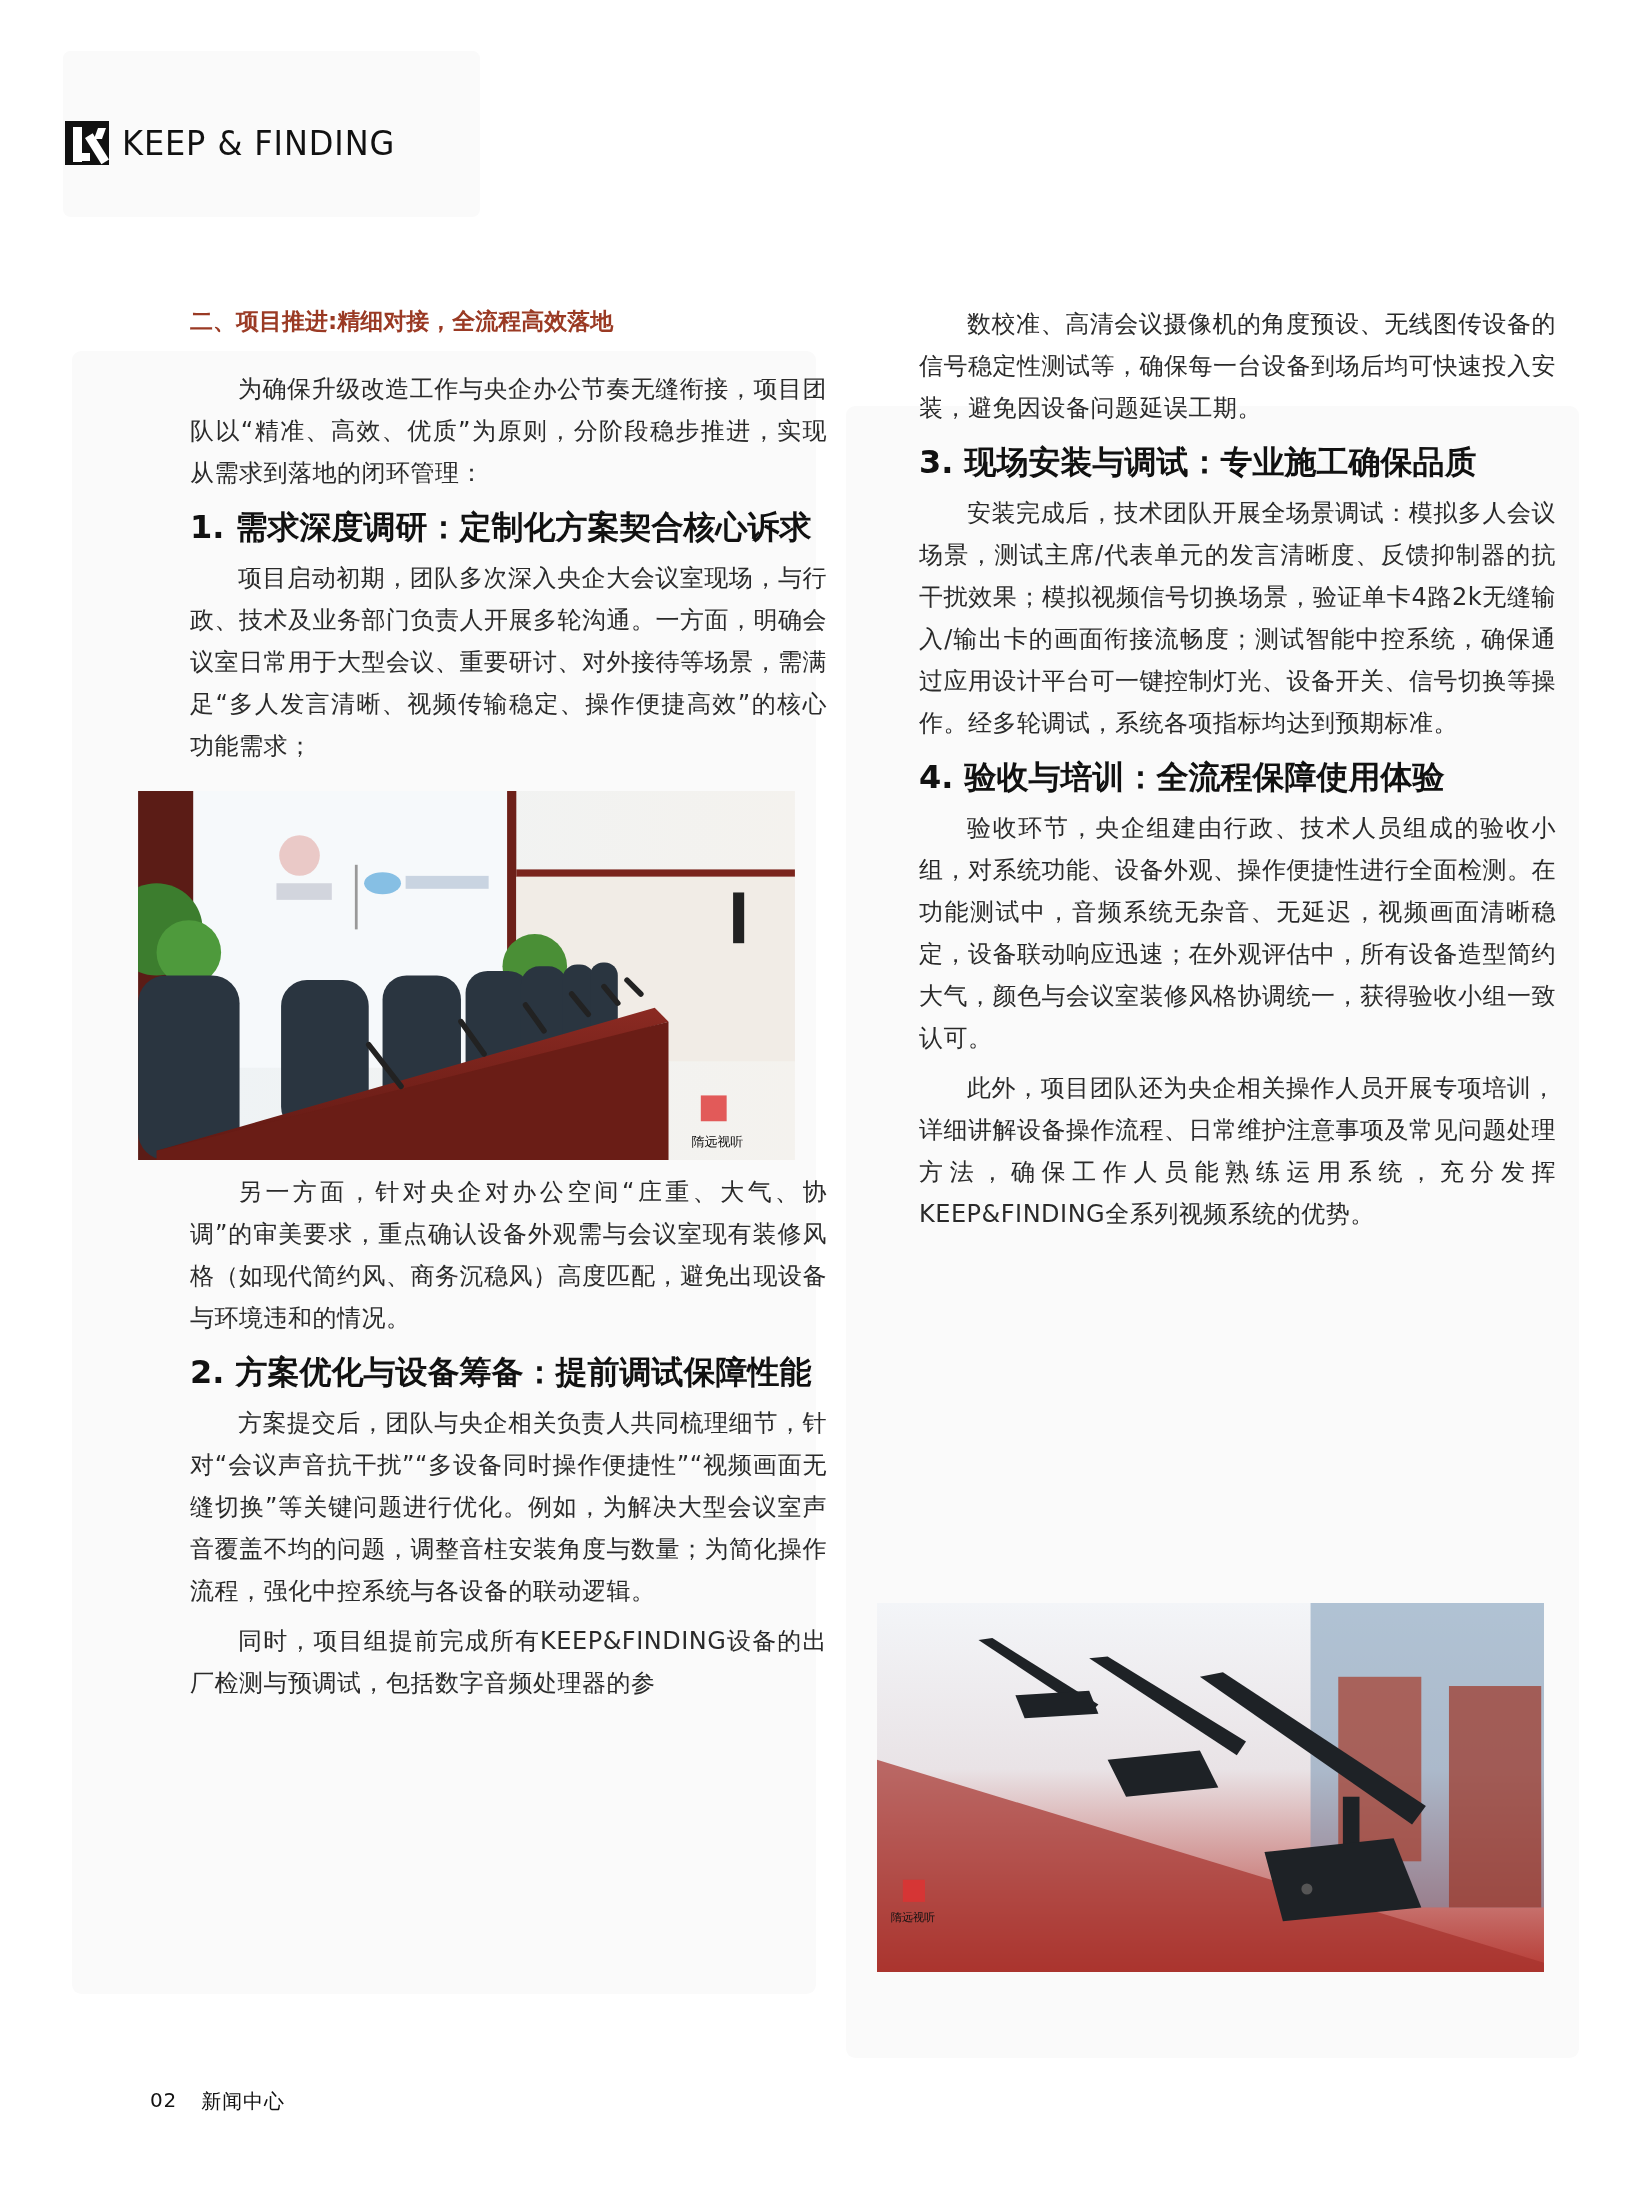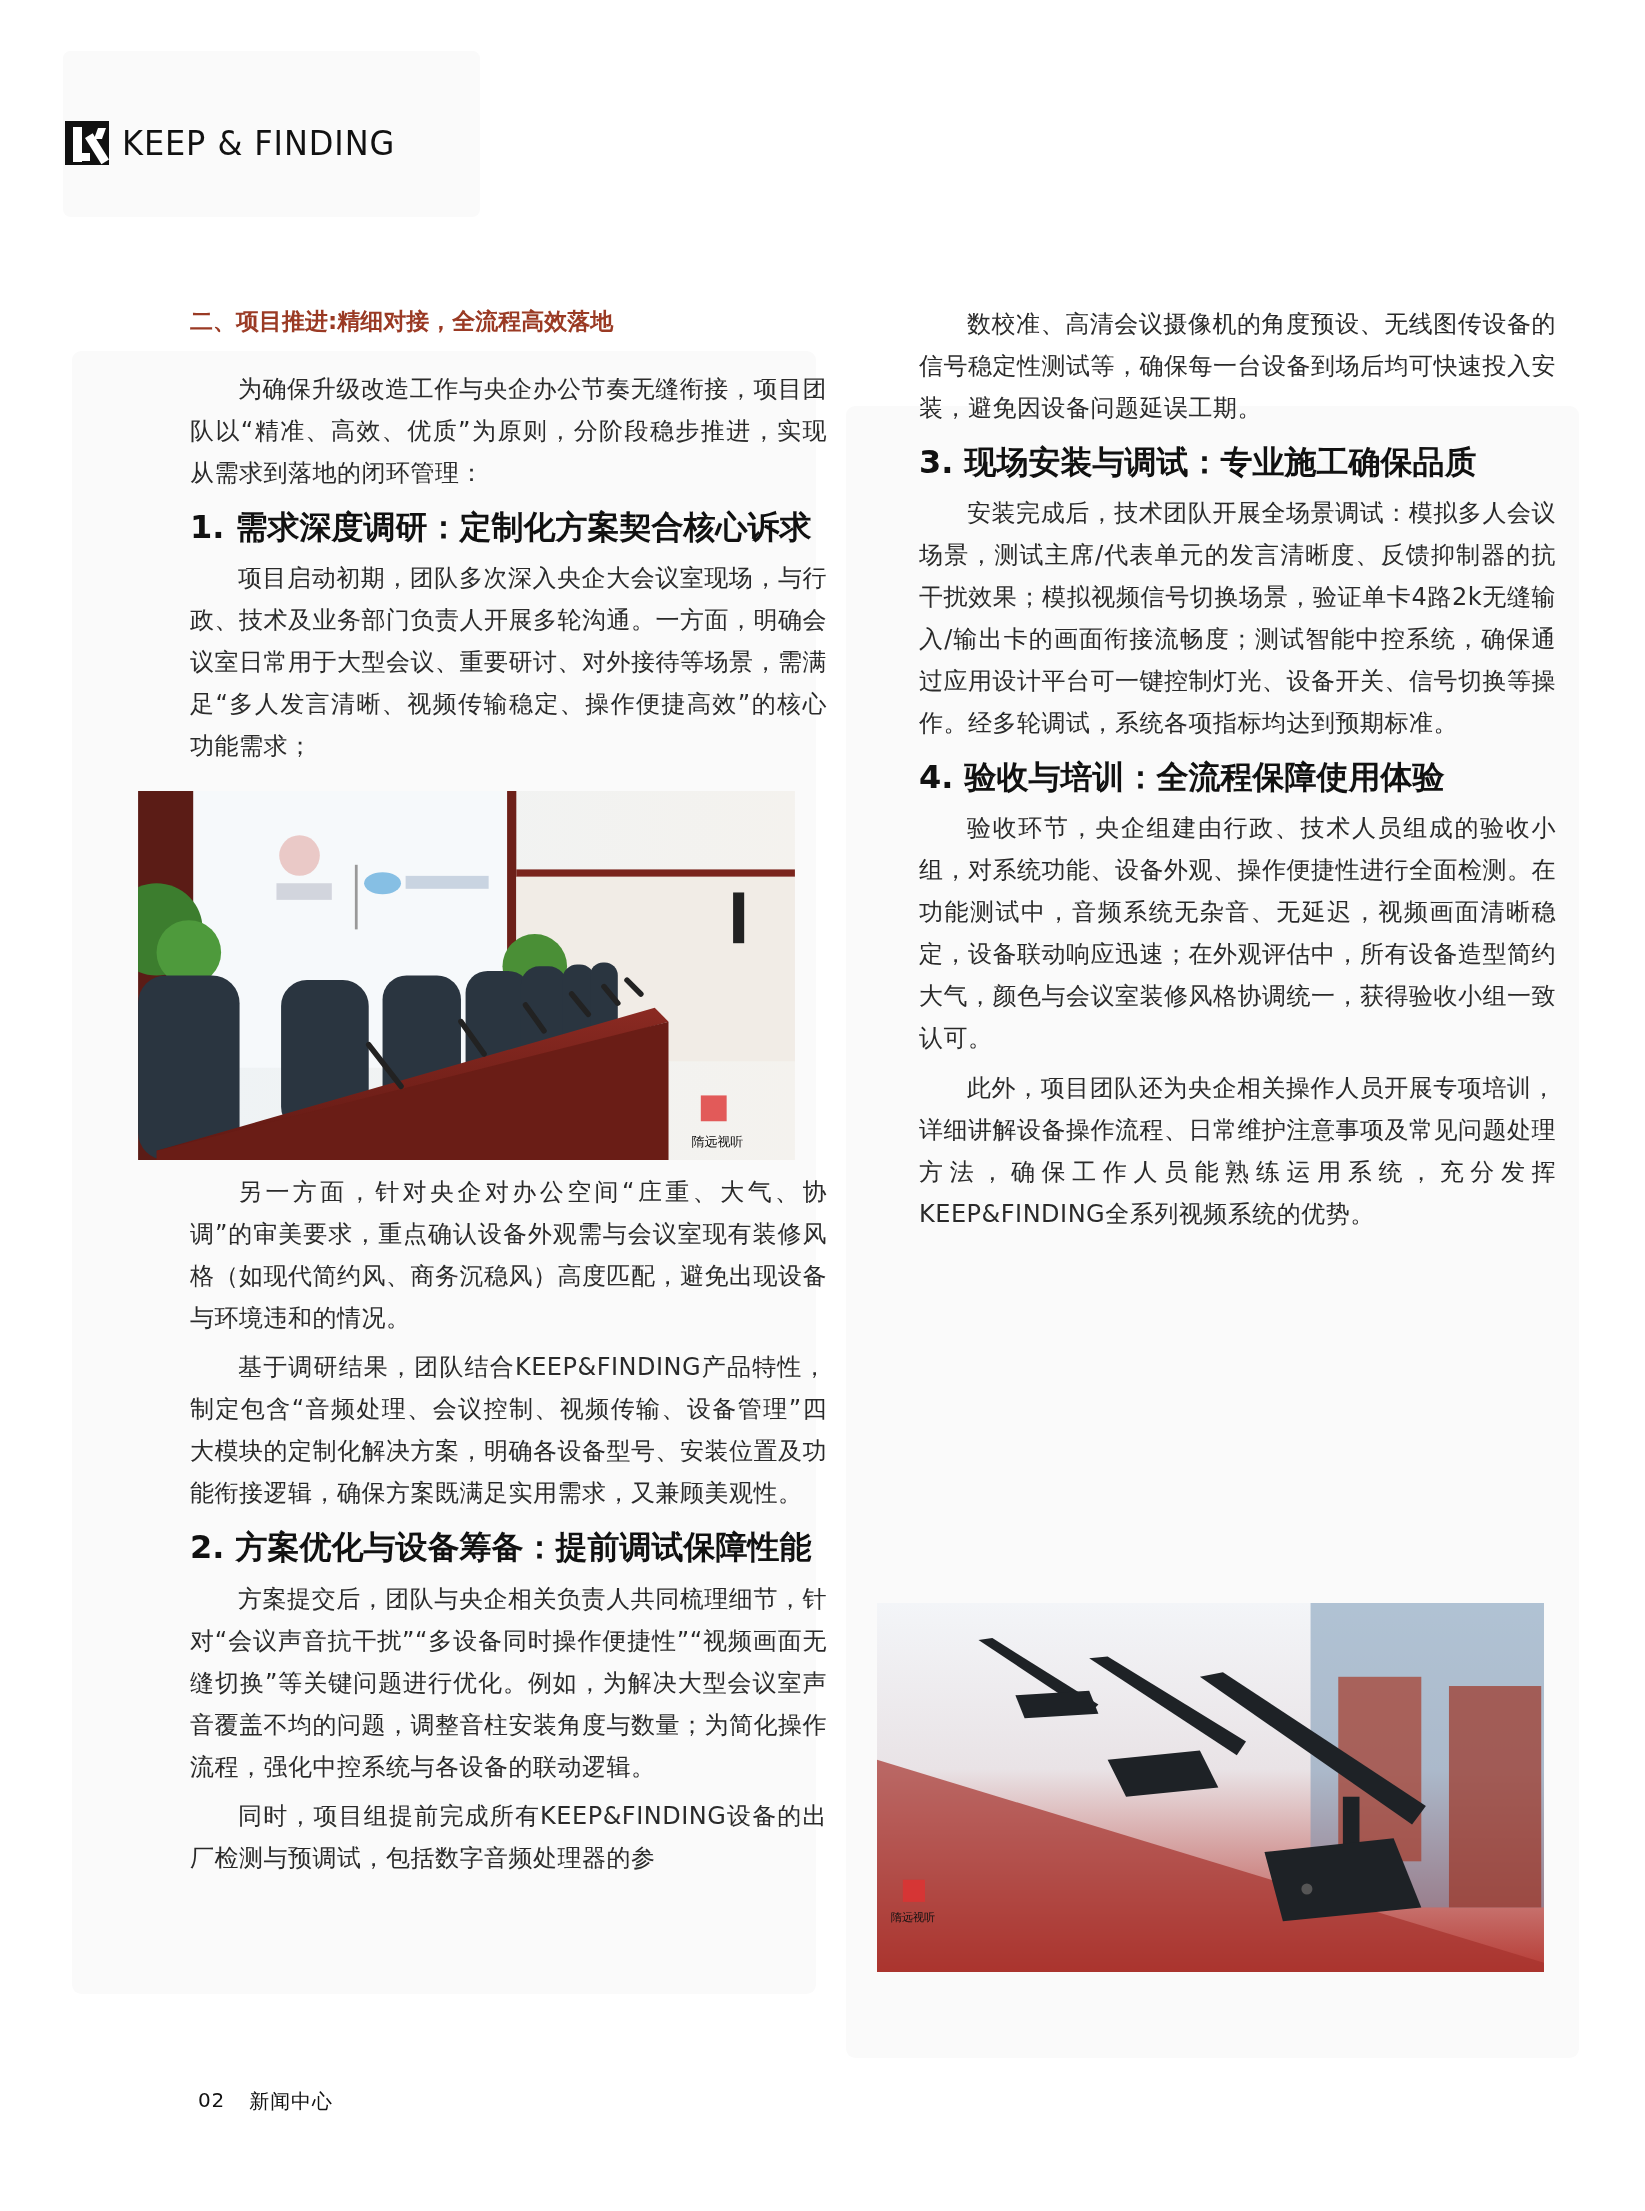--- a/index.html
+++ b/index.html
@@ -24,21 +24,21 @@
     .col.right { left: 879px; top: 303px; }
 
     .section-title { color: #9a3a24; font-size: 23px; font-weight: bold; height: 46px; line-height: 37px; margin-bottom: 18.5px; }
     .para { font-size: 24px; line-height: 42px; color: #2a2a2a; text-align: justify; text-indent: 2em; margin-bottom: 7.4px; letter-spacing: 0.5px; }
     .sub-title { font-size: 32px; font-weight: bold; color: #111; line-height: 41px; margin: 13px 0 9.2px 0; }
 
     .photo { position: absolute; overflow: hidden; }
     .photo.room { left: 138px; top: 791px; width: 657px; height: 369px; }
     .photo.mic { left: 877px; top: 1603px; width: 667px; height: 369px; }
 
-    .footer { position: absolute; left: 150px; top: 2088px; font-size: 20px; color: #111; display: flex; gap: 24px; letter-spacing: 0.9px; margin-left: 48px; }
+    .footer { position: absolute; left: 150px; top: 2088px; font-size: 20px; color: #111; display: flex; gap: 24px; letter-spacing: 0.9px; }
   </style>
 </head>
 <body>
 
 <div class="logo-panel"></div>
 <div class="logo">
   <div class="logo-mark">
     <div class="bar"></div>
       <div class="foot"></div>
       <div class="diag"></div>
@@ -50,21 +50,20 @@
 <div class="col-panel left"></div>
 <div class="col-panel right"></div>
 
 <div class="col left">
   <div class="section-title">二、项目推进:精细对接，全流程高效落地</div>
   <p class="para">为确保升级改造工作与央企办公节奏无缝衔接，项目团队以“精准、高效、优质”为原则，分阶段稳步推进，实现从需求到落地的闭环管理：</p>
   <h3 class="sub-title">1. 需求深度调研：定制化方案契合核心诉求</h3>
   <p class="para">项目启动初期，团队多次深入央企大会议室现场，与行政、技术及业务部门负责人开展多轮沟通。一方面，明确会议室日常用于大型会议、重要研讨、对外接待等场景，需满足“多人发言清晰、视频传输稳定、操作便捷高效”的核心功能需求；</p>
   <div style="height:397px"></div>
   <p class="para">另一方面，针对央企对办公空间“庄重、大气、协调”的审美要求，重点确认设备外观需与会议室现有装修风格（如现代简约风、商务沉稳风）高度匹配，避免出现设备与环境违和的情况。</p>
-  <p class="para">基于调研结果，团队结合KEEP&amp;FINDING产品特性，制定包含“音频处理、会议控制、视频传输、设备管理”四大模块的定制化解决方案，明确各设备型号、安装位置及功能衔接逻辑，确保方案既满足实用需求，又兼顾美观性。</p>
   <h3 class="sub-title">2. 方案优化与设备筹备：提前调试保障性能</h3>
   <p class="para">方案提交后，团队与央企相关负责人共同梳理细节，针对“会议声音抗干扰”“多设备同时操作便捷性”“视频画面无缝切换”等关键问题进行优化。例如，为解决大型会议室声音覆盖不均的问题，调整音柱安装角度与数量；为简化操作流程，强化中控系统与各设备的联动逻辑。</p>
   <p class="para">同时，项目组提前完成所有KEEP&amp;FINDING设备的出厂检测与预调试，包括数字音频处理器的参</p>
 </div>
 
 <div class="col right">
   <p class="para">数校准、高清会议摄像机的角度预设、无线图传设备的信号稳定性测试等，确保每一台设备到场后均可快速投入安装，避免因设备问题延误工期。</p>
   <h3 class="sub-title">3. 现场安装与调试：专业施工确保品质</h3>
   <p class="para">安装完成后，技术团队开展全场景调试：模拟多人会议场景，测试主席/代表单元的发言清晰度、反馈抑制器的抗干扰效果；模拟视频信号切换场景，验证单卡4路2k无缝输入/输出卡的画面衔接流畅度；测试智能中控系统，确保通过应用设计平台可一键控制灯光、设备开关、信号切换等操作。经多轮调试，系统各项指标均达到预期标准。</p>
   <h3 class="sub-title">4. 验收与培训：全流程保障使用体验</h3>

